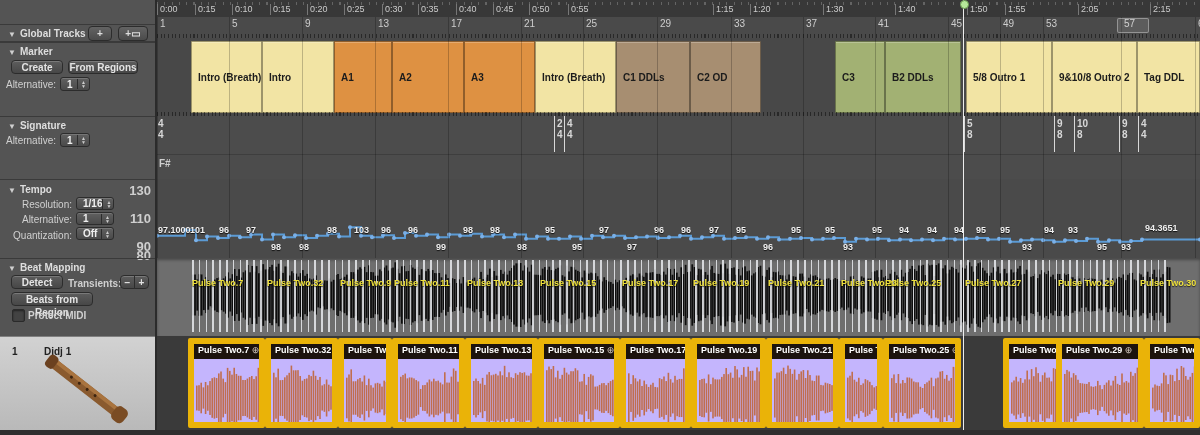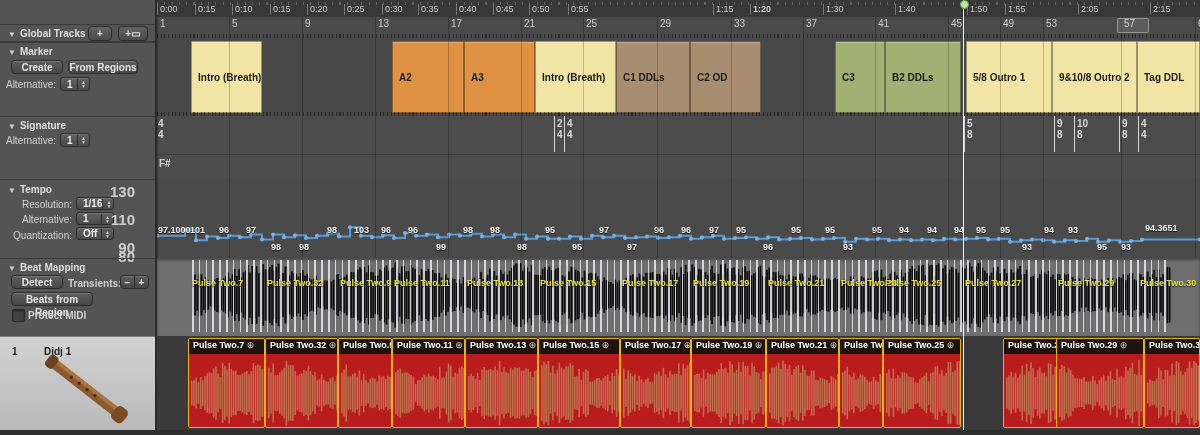--- a/index.html
+++ b/index.html
@@ -16,21 +16,21 @@
        border:1px solid #2c2c2c;border-radius:4px;color:#e4e4e4;font-size:10px;font-weight:bold;
        text-align:center;box-shadow:inset 0 1px 0 rgba(255,255,255,.18);}
   .stepper{position:absolute;box-sizing:border-box;background:linear-gradient(#606060,#4a4a4a);
        border:1px solid #2c2c2c;border-radius:3px;color:#eee;font-size:10px;
        display:flex;align-items:center;box-shadow:inset 0 1px 0 rgba(255,255,255,.15);}
   .stepper .val{flex:1;padding-left:6px;font-weight:bold;}
   .spin{display:flex;flex-direction:column;font-size:5px;line-height:4px;color:#ccc;
         border-left:1px solid #2c2c2c;padding:1px 3px;}
   .chk{position:absolute;width:11px;height:11px;background:#434343;border:1px solid #2a2a2a;
        border-radius:2px;box-shadow:inset 0 1px 2px rgba(0,0,0,.5);}
-  .scale-num{position:absolute;right:20px;font-size:15px;font-weight:bold;color:#cfcfcf;text-align:right;}
+  .scale-num{position:absolute;right:4px;font-size:13px;font-weight:bold;color:#cfcfcf;text-align:right;}
   
   #time-ruler{left:157px;top:0;width:1043px;height:17px;background:#383838;border-bottom:1px solid #2a2a2a;
       background-image:repeating-linear-gradient(90deg,rgba(255,255,255,.22) 0 1px,transparent 1px 7.3px);
       background-size:100% 3px;background-position:0 2px;background-repeat:no-repeat;}
   .t-label{position:absolute;top:4px;font-size:9px;color:#cccccc;border-left:1px solid #777;padding-left:2px;line-height:11px;}
   #bar-ruler{left:157px;top:17px;width:1043px;height:21px;background:#4a4a4a;
       border-bottom:1px solid #303030;}
   .b-label{position:absolute;top:1px;font-size:10px;color:#cdcdcd;padding-left:3px;}
   .tickstrip{position:absolute;left:157px;width:1043px;height:4px;
       background:repeating-linear-gradient(90deg,rgba(0,0,0,.45) 0 1px,transparent 1px 3.65px);}
@@ -52,22 +52,22 @@
   #tempo-row{left:157px;top:179px;width:1043px;height:79px;background:#4a4a4a;border-bottom:1px solid #343434;}
   .tlab{position:absolute;font-size:9px;font-weight:bold;color:#f1f1f1;text-shadow:0 1px 1px rgba(0,0,0,.8);white-space:nowrap;}
   
   #beat-row{left:157px;top:258px;width:1043px;height:78px;background:#6e6e6e;border-bottom:1px solid #2a2a2a;
       box-shadow:inset 0 2px 3px rgba(0,0,0,.35);}
   #beat-lines{position:absolute;top:2px;height:72px;
       background:repeating-linear-gradient(90deg,rgba(232,234,238,.85) 0 1.6px,transparent 1.6px 6.8px);}
   .beatlab{position:absolute;top:20px;font-size:9px;font-weight:bold;color:#efe13c;text-shadow:0 1px 1px rgba(0,0,0,.7);white-space:nowrap;z-index:6;}
   
   #track-row{left:157px;top:336px;width:1043px;height:94px;background:#3a3a3a;}
-  .region{position:absolute;top:2px;height:90px;box-sizing:border-box;background:#b91c1c;
-      border:1px solid #eab308;border-radius:2px;overflow:hidden;}
+  .region{position:absolute;top:2px;height:90px;box-sizing:border-box;background:#c4b5fd;
+      border:6px solid #eab308;border-radius:2px;overflow:hidden;}
   .region .hdr{height:14px;background:#1c130e;color:#fff;font-size:9px;font-weight:bold;
       padding:1px 0 0 4px;white-space:nowrap;overflow:hidden;}
   .badge{font-weight:normal;color:#cfc4bc;font-size:9px;}
   
   #track-hdr{left:0;top:336px;width:155px;height:94px;background:linear-gradient(#d2d2d2,#b9b9b9);
       border-top:1px solid #808080;box-sizing:border-box;}
   #track-hdr .num{position:absolute;left:12px;top:9px;font-size:10px;font-weight:bold;color:#222;}
   #track-hdr .tname{position:absolute;left:44px;top:9px;font-size:10px;font-weight:bold;color:#222;}
   
   #divider{left:155px;top:0;width:2px;height:435px;background:#2b2b2b;}
@@ -90,21 +90,21 @@
       <div class="t-label" style="left: 150px;">0:20</div>
       <div class="t-label" style="left: 187px;">0:25</div>
       <div class="t-label" style="left: 225px;">0:30</div>
       <div class="t-label" style="left: 261px;">0:35</div>
       <div class="t-label" style="left: 299px;">0:40</div>
       <div class="t-label" style="left: 336px;">0:45</div>
       <div class="t-label" style="left: 372px;">0:50</div>
       <div class="t-label" style="left: 411px;">0:55</div>
       <div class="t-label" style="left: 483px; margin-top: 36px;">1:05</div>
       <div class="t-label" style="left: 556px;">1:15</div>
-      <div class="t-label" style="left: 593px; font-weight: bold;">1:20</div>
+      <div class="t-label" style="left: 593px;">1:20</div>
       <div class="t-label" style="left: 666px;">1:30</div>
       <div class="t-label" style="left: 738px;">1:40</div>
       <div class="t-label" style="left: 810px;">1:50</div>
       <div class="t-label" style="left: 848px;">1:55</div>
       <div class="t-label" style="left: 921px;">2:05</div>
       <div class="t-label" style="left: 993px;">2:15</div>
     </div>
   <div id="bar-ruler" class="abs">
       <div class="b-label" style="left: 0px;">1</div>
       <div class="b-label" style="left: 72px;">5</div>
@@ -120,20 +120,22 @@
       <div class="b-label" style="left: 791px;">45</div>
       <div class="b-label" style="left: 843px;">49</div>
       <div class="b-label" style="left: 886px;">53</div>
       <div class="b-label" style="left: 964px;">57</div>
       <div class="b-label" style="left: 1038px;">61</div>
     </div>
   <div class="tickstrip abs" style="top:34px"></div>
 
   <div id="marker-row" class="abs">
       <div class="marker" style="left: 34px; width: 71px; background: rgb(242, 228, 164);">Intro (Breath)</div>
+      <div class="marker" style="left: 105px; width: 72px; background: rgb(242, 228, 164);">Intro</div>
+      <div class="marker" style="left: 177px; width: 58px; background: rgb(222, 145, 66);">A1</div>
       <div class="marker" style="left: 235px; width: 72px; background: rgb(222, 145, 66);">A2</div>
       <div class="marker" style="left: 307px; width: 71px; background: rgb(222, 145, 66);">A3</div>
       <div class="marker" style="left: 378px; width: 81px; background: rgb(242, 228, 164);">Intro (Breath)</div>
       <div class="marker" style="left: 459px; width: 74px; background: rgb(167, 142, 113);">C1 DDLs</div>
       <div class="marker" style="left: 533px; width: 71px; background: rgb(167, 142, 113);">C2 OD</div>
       <div class="marker" style="left: 678px; width: 50px; background: rgb(162, 177, 115);">C3</div>
       <div class="marker" style="left: 728px; width: 76px; background: rgb(162, 177, 115);">B2 DDLs</div>
       <div class="marker" style="left: 809px; width: 86px; background: rgb(242, 228, 164);">5/8 Outro 1</div>
       <div class="marker" style="left: 895px; width: 85px; background: rgb(242, 228, 164);">9&amp;10/8 Outro 2</div>
       <div class="marker" style="left: 980px; width: 63px; background: rgb(242, 228, 164);">Tag DDL</div>

